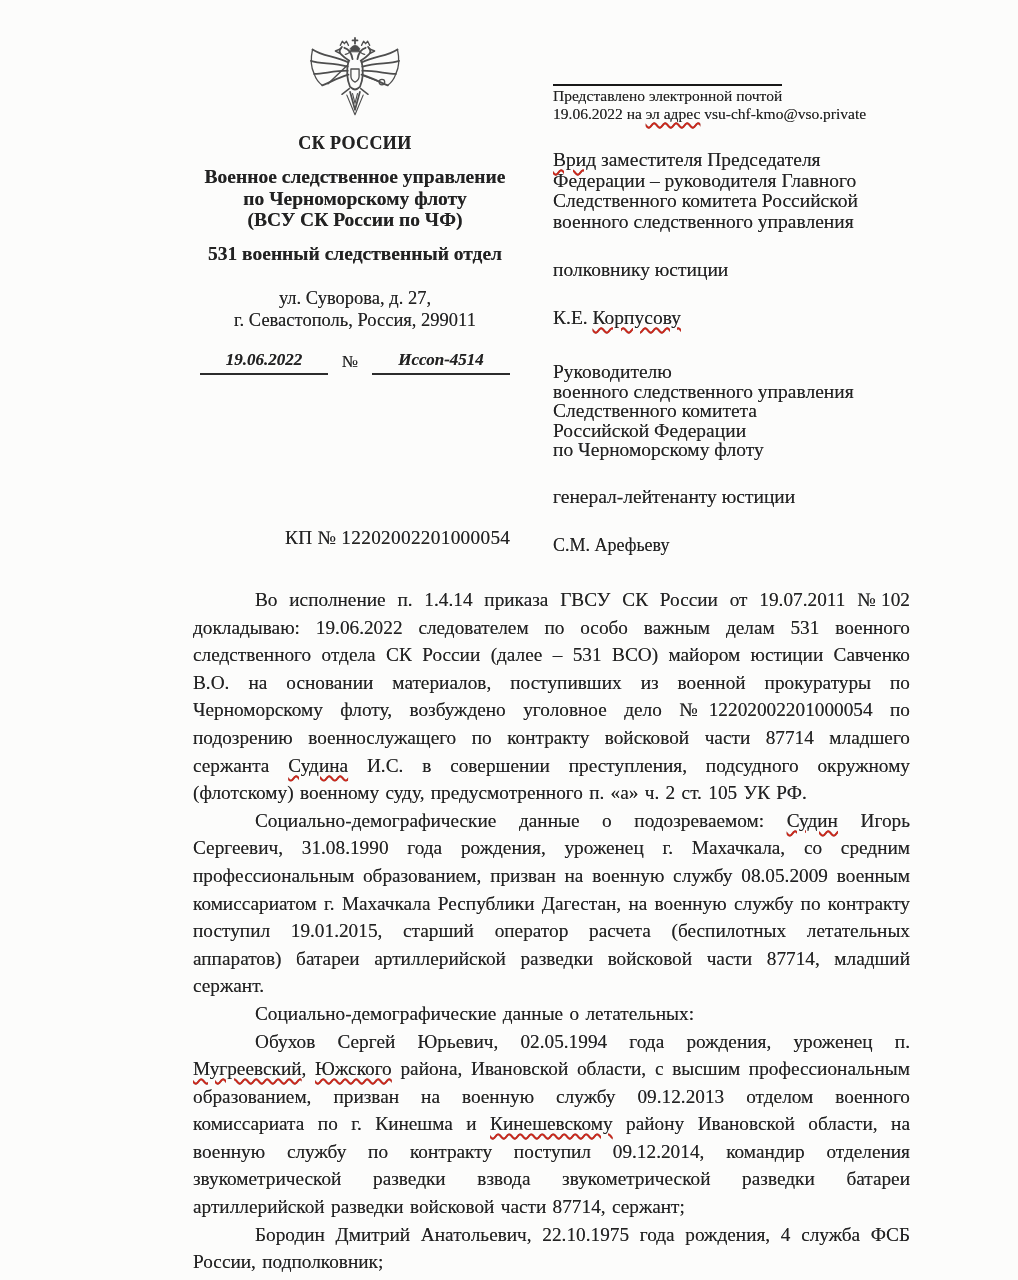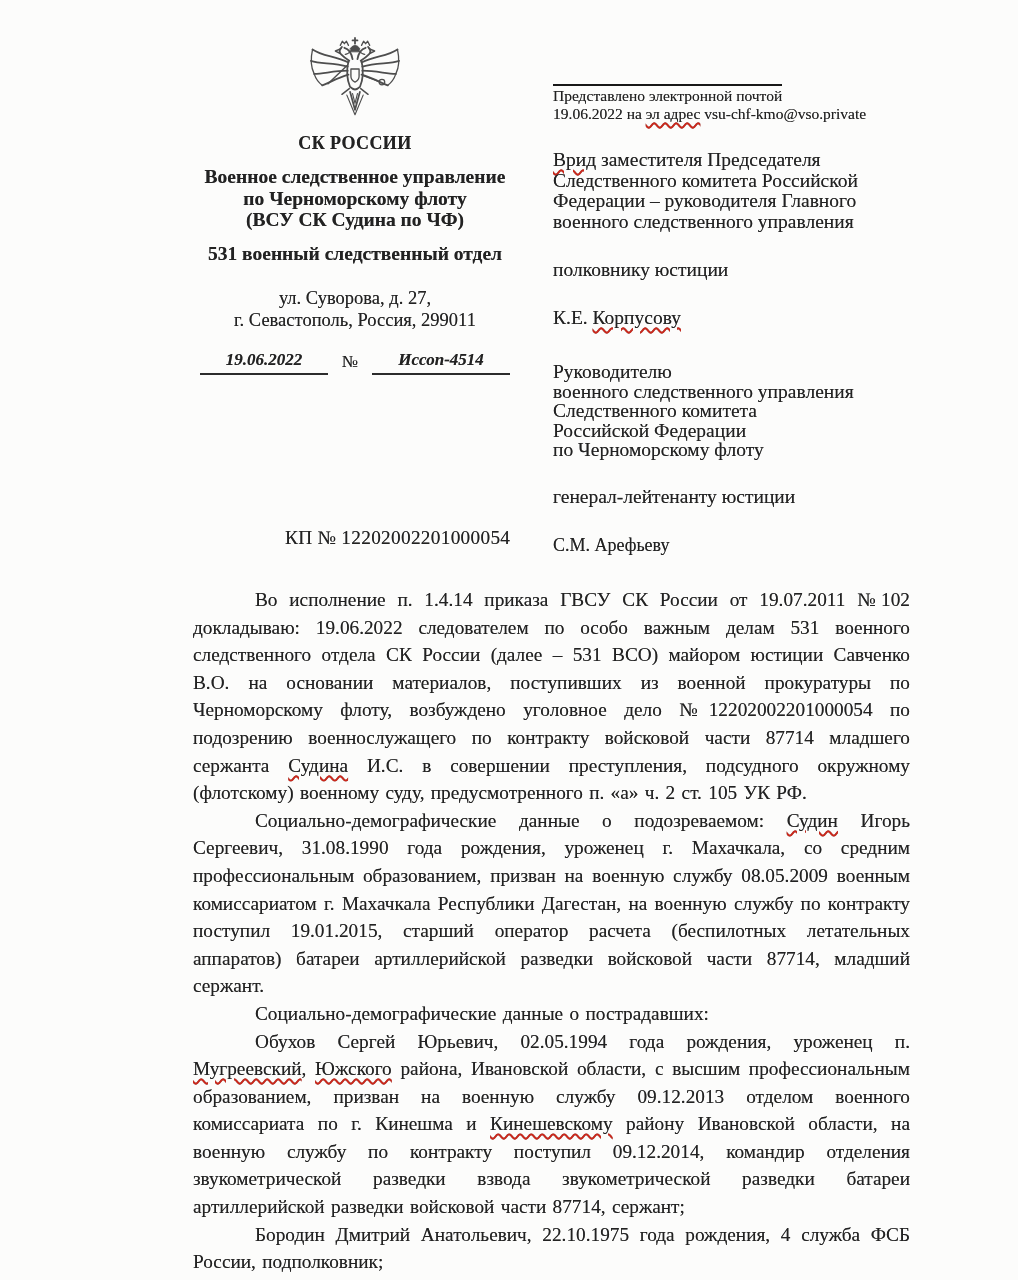--- a/index.html
+++ b/index.html
@@ -145,21 +145,21 @@
         <path d="M53 66 l-9 7 M67 66 l9 7" stroke-width="1.8"></path>
         <path d="M54 70 L60 92 L66 70"></path>
         <path d="M57 72 L60 84 L63 72" stroke-width="1.4"></path>
         <path d="M50 74 L60 98 L70 74" stroke-width="1.4"></path>
       </g>
     </svg>
     <div class="org-name">СК РОССИИ</div>
     <div class="org-unit">
       <div>Военное следственное управление</div>
       <div>по Черноморскому флоту</div>
-      <div>(ВСУ СК Судина по ЧФ)</div>
+      <div>(ВСУ СК России по ЧФ)</div>
     </div>
     <div class="department">531 военный следственный отдел</div>
     <div class="address">
       <div>ул. Суворова, д. 27,</div>
       <div>г. Севастополь, Россия, 299011</div>
     </div>
     <div class="date-row">
       <span class="u-field u-date">19.06.2022</span>
       <span class="num-sign">№</span>
       <span class="u-field u-num">Иссоп-4514</span>
@@ -167,22 +167,22 @@
   </div>
 
   <div class="right-col">
     <div class="delivery-note">
       <div><span class="dn-line1">Представлено электронной почтой</span></div>
       <div><span>19.06.2022 на </span><span class="squiggle">эл адрес</span><span> vsu-chf-kmo@vso.private</span></div>
     </div>
 
     <div class="addressee-primary">
       <div><span class="squiggle">Врид</span><span> заместителя Председателя</span></div>
+      <div><span>Федерации – руководителя Главного</span></div>
       <div><span>Следственного комитета Российской</span></div>
-      <div><span>Федерации – руководителя Главного</span></div>
       <div><span>военного следственного управления</span></div>
     </div>
     <div class="rank-line">полковнику юстиции</div>
     <div class="name-line"><span>К.Е. </span><span class="squiggle">Корпусову</span></div>
 
     <div class="addressee-secondary">
       <div>Руководителю</div>
       <div>военного следственного управления</div>
       <div>Следственного комитета</div>
       <div>Российской Федерации</div>
@@ -190,19 +190,19 @@
     </div>
     <div class="rank-line-2">генерал-лейтенанту юстиции</div>
     <div class="name-line-2">С.М. Арефьеву</div>
   </div>
 
   <div class="doc-body">
     <div class="kp-line">КП № 12202002201000054</div>
     <div>
         <p class="body-para"><span>Во исполнение п. 1.4.14 приказа ГВСУ СК России от 19.07.2011 №102 докладываю: 19.06.2022 следователем по особо важным делам 531 военного следственного отдела СК России (далее – 531 ВСО) майором юстиции Савченко В.О. на основании материалов, поступивших из военной прокуратуры по Черноморскому флоту, возбуждено уголовное дело №12202002201000054 по подозрению военнослужащего по контракту войсковой части 87714 младшего сержанта </span><span class="squiggle">Судина</span><span> И.С. в совершении преступления, подсудного окружному (флотскому) военному суду, предусмотренного п. «а» ч. 2 ст. 105 УК РФ.</span></p>
         <p class="body-para"><span>Социально-демографические данные о подозреваемом: </span><span class="squiggle">Судин</span><span> Игорь Сергеевич, 31.08.1990 года рождения, уроженец г. Махачкала, со средним профессиональным образованием, призван на военную службу 08.05.2009 военным комиссариатом г. Махачкала Республики Дагестан, на военную службу по контракту поступил 19.01.2015, старший оператор расчета (беспилотных летательных аппаратов) батареи артиллерийской разведки войсковой части 87714, младший сержант.</span></p>
-        <p class="body-para"><span>Социально-демографические данные о пострадавших:</span></p>
+        <p class="body-para"><span>Социально-демографические данные о летательных:</span></p>
         <p class="body-para"><span>Обухов Сергей Юрьевич, 02.05.1994 года рождения, уроженец п. </span><span class="squiggle">Мугреевский</span><span>, </span><span class="squiggle">Южского</span><span> района, Ивановской области, с высшим профессиональным образованием, призван на военную службу 09.12.2013 отделом военного комиссариата по г. Кинешма и </span><span class="squiggle">Кинешевскому</span><span> району Ивановской области, на военную службу по контракту поступил 09.12.2014, командир отделения звукометрической разведки взвода звукометрической разведки батареи артиллерийской разведки войсковой части 87714, сержант;</span></p>
         <p class="body-para"><span>Бородин Дмитрий Анатольевич, 22.10.1975 года рождения, 4 служба ФСБ России, подполковник;</span></p>
       </div>
   </div>
 
 </div>
 
 </body></html>

